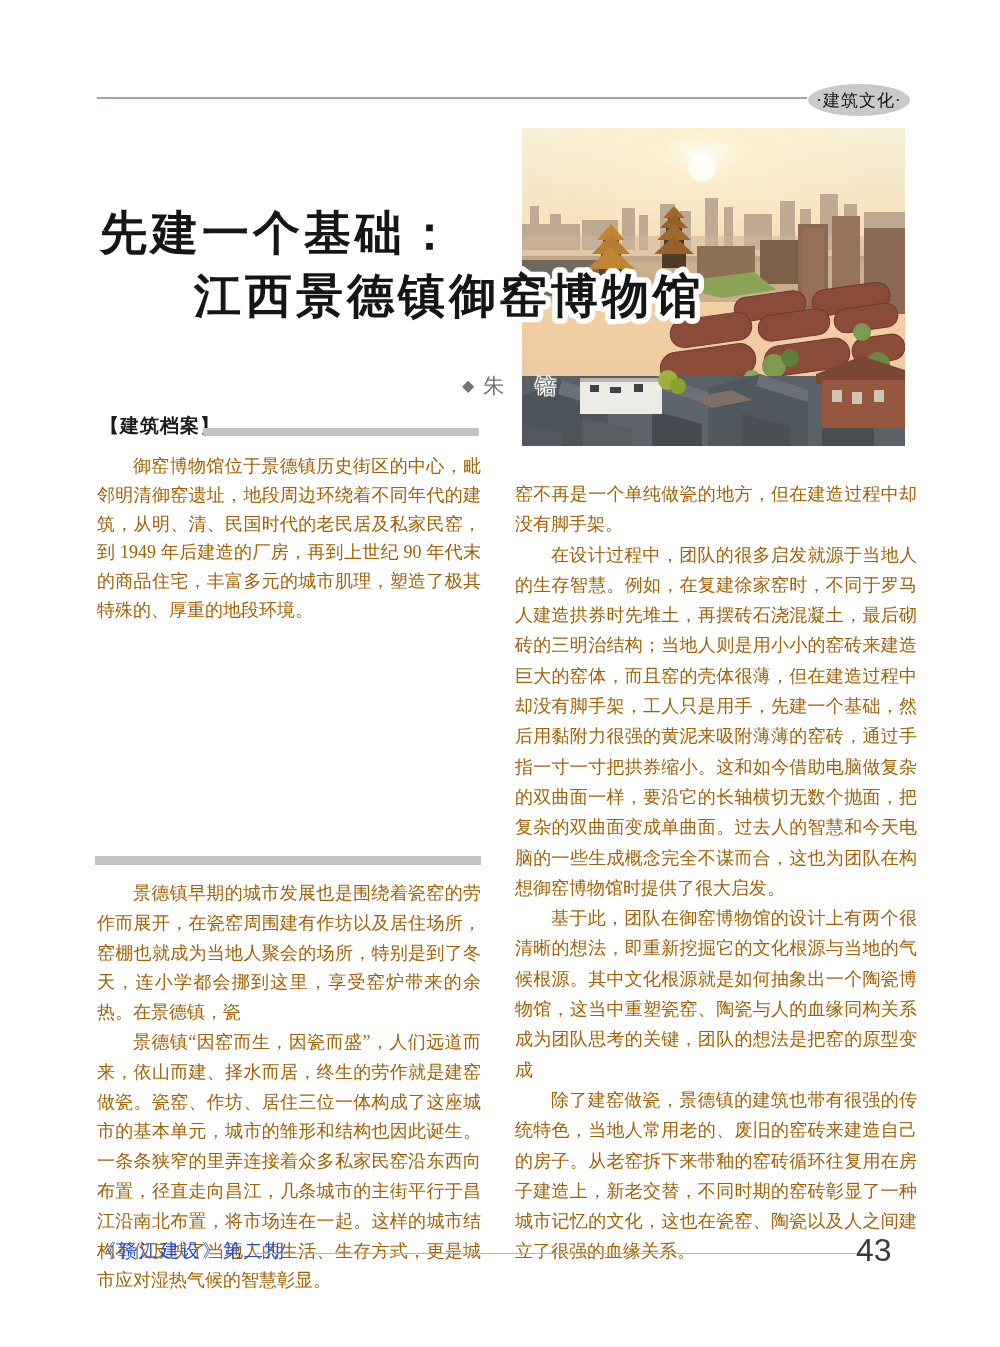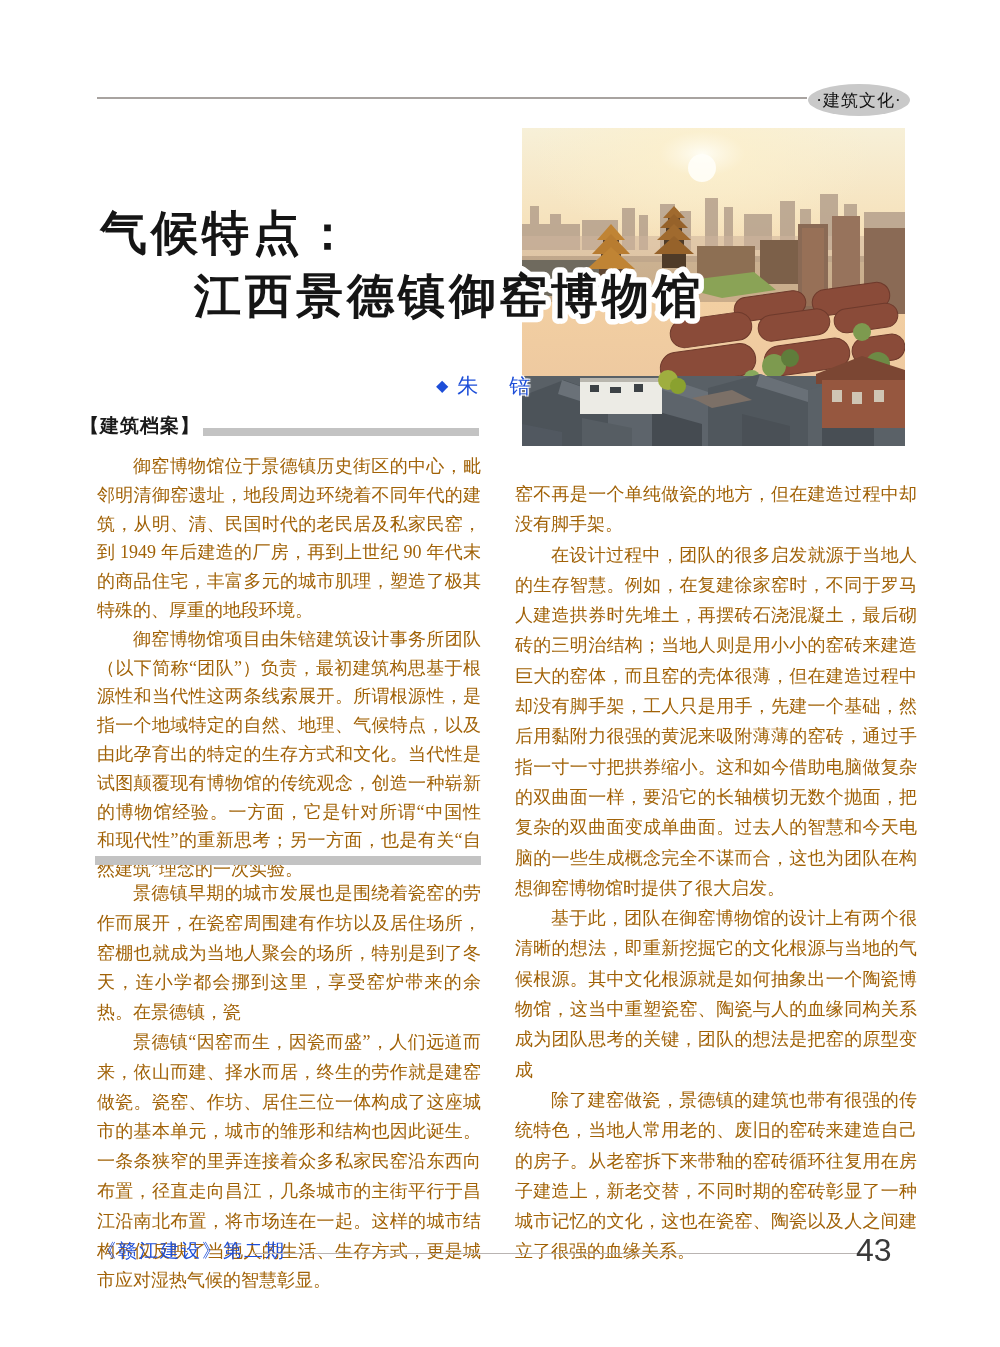--- a/index.html
+++ b/index.html
@@ -23,27 +23,27 @@
     font-family:"Liberation Sans","DejaVu Sans",sans-serif; font-weight:bold;
     font-size:47px; letter-spacing:4px; color:#151515; white-space:nowrap;
   }
   .title2svg { position:absolute; left:194px; top:264px; overflow:visible; }
   .title2svg text {
     font-family:"Liberation Sans","DejaVu Sans",sans-serif; font-weight:bold;
     font-size:47px; letter-spacing:4px; fill:#151515;
     stroke:#ffffff; stroke-width:11px; stroke-linejoin:round; paint-order:stroke fill;
   }
   .author {
-    position:absolute; left:436px; top:372px; font-size:21px; color:#1d4ed8; white-space:nowrap;
+    position:absolute; left:462px; top:372px; font-size:21px; color:#737373; white-space:nowrap;
     text-shadow:-1px -1px 0 #fff, 1px -1px 0 #fff, -1px 1px 0 #fff, 1px 1px 0 #fff, 0 0 3px #fff;
   }
   .author .marker { font-size:16px; margin-right:9px; vertical-align:2px; }
   .author .name { letter-spacing:5px; }
   .archive-label {
-    position:absolute; left:80px; top:413px;
+    position:absolute; left:100px; top:413px;
     font-family:"Liberation Sans","DejaVu Sans",sans-serif; font-weight:bold;
     font-size:19px; color:#1a1a1a; letter-spacing:1px;
   }
   .archive-bar { position:absolute; left:203px; top:428px; width:276px; height:8px; background:#c3c3c3; }
   .col { position:absolute; text-align:justify; text-justify:inter-character; font-size:18px; color:#a16207; }
   .col p { text-indent:2em; margin:0; }
   .col p.noindent { text-indent:0; }
   #archive-text { left:97px; top:452px; width:384px; line-height:28.8px; }
   .divider-bar { position:absolute; left:95px; top:856px; width:386px; height:9px; background:#c3c3c3; }
   #left-body  { left:97px;  top:879px; width:384px; line-height:29.8px; }
@@ -180,35 +180,34 @@
       <g>
         <polygon points="294,246 340,228 383,242 383,254 294,256" fill="#7b4633"></polygon>
         <rect x="300" y="252" width="83" height="48" fill="#96573f"></rect>
         <rect x="310" y="262" width="10" height="12" fill="#cfc5b4"></rect>
         <rect x="330" y="264" width="10" height="12" fill="#cfc5b4"></rect>
         <rect x="352" y="262" width="10" height="12" fill="#cfc5b4"></rect>
       </g>
     </svg>
   </div>
 
-  <div class="title1">气候特点：</div>
+  <div class="title1">先建一个基础：</div>
   <svg class="title2svg" width="600" height="70">
     <text x="0" y="48">江西景德镇御窑博物馆</text>
   </svg>
 
   <div class="author">
     <span class="marker">◆</span><span class="name">朱　锫</span>
   </div>
 
   <div class="archive-label">【建筑档案】</div>
   <div class="archive-bar"></div>
 
   <div id="archive-text" class="col">
       <p>御窑博物馆位于景德镇历史街区的中心，毗邻明清御窑遗址，地段周边环绕着不同年代的建筑，从明、清、民国时代的老民居及私家民窑，到 1949 年后建造的厂房，再到上世纪 90 年代末的商品住宅，丰富多元的城市肌理，塑造了极其特殊的、厚重的地段环境。</p>
-      <p>御窑博物馆项目由朱锫建筑设计事务所团队（以下简称“团队”）负责，最初建筑构思基于根源性和当代性这两条线索展开。所谓根源性，是指一个地域特定的自然、地理、气候特点，以及由此孕育出的特定的生存方式和文化。当代性是试图颠覆现有博物馆的传统观念，创造一种崭新的博物馆经验。一方面，它是针对所谓“中国性和现代性”的重新思考；另一方面，也是有关“自然建筑”理念的一次实验。</p>
     </div>
 
   <div class="divider-bar"></div>
 
   <div id="left-body" class="col">
       <p>景德镇早期的城市发展也是围绕着瓷窑的劳作而展开，在瓷窑周围建有作坊以及居住场所，窑棚也就成为当地人聚会的场所，特别是到了冬天，连小学都会挪到这里，享受窑炉带来的余热。在景德镇，瓷</p>
       <p>景德镇“因窑而生，因瓷而盛”，人们远道而来，依山而建、择水而居，终生的劳作就是建窑做瓷。瓷窑、作坊、居住三位一体构成了这座城市的基本单元，城市的雏形和结构也因此诞生。一条条狭窄的里弄连接着众多私家民窑沿东西向布置，径直走向昌江，几条城市的主街平行于昌江沿南北布置，将市场连在一起。这样的城市结构不仅反映了当地人的生活、生存方式，更是城市应对湿热气候的智慧彰显。</p>
     </div>
   <div id="right-body" class="col">
       <p class="noindent">窑不再是一个单纯做瓷的地方，但在建造过程中却没有脚手架。</p>

